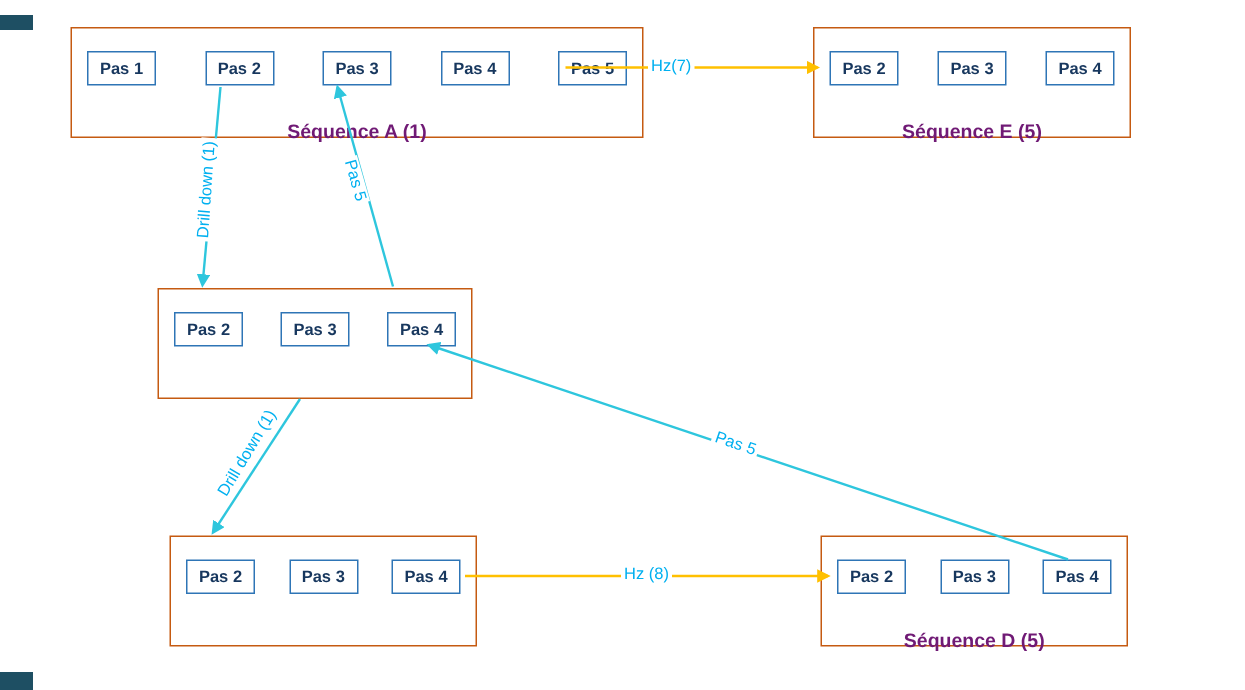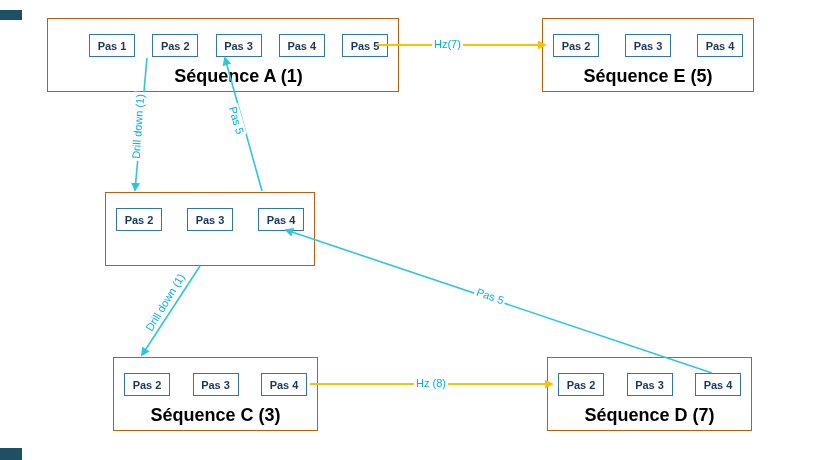--- a/index.html
+++ b/index.html
@@ -9,23 +9,23 @@
     background: #ffffff; overflow: hidden;
     font-family: "Liberation Sans", sans-serif;
   }
   .seq { position: absolute; border: 1.6px solid #C55A11; background: transparent; }
   .steps { display: flex; justify-content: space-between; padding: 15px 10px 0 10px; }
   .step {
     width: 46px; height: 23px; border: 1.6px solid #2E75B6; background: #ffffff;
     display: flex; align-items: center; justify-content: center;
     font-size: 11px; font-weight: 700; color: #17375E;
   }
-  .seq-label { margin-top: 9px; text-align: center; font-size: 18px; font-weight: 700; color: #000000; }
+  .seq-label { margin-top: 23px; text-align: center; font-size: 13px; font-weight: 700; color: #701a75; }
 
-  #seq-a { left: 47px;  top: 18px;  width: 352px; height: 74px; padding-left: 31px; }
+  #seq-a { left: 47px;  top: 18px;  width: 382px; height: 74px; }
   #seq-e { left: 542px; top: 18px;  width: 212px; height: 74px; }
   #seq-b { left: 105px; top: 192px; width: 210px; height: 74px; }
   #seq-c { left: 113px; top: 357px; width: 205px; height: 74px; }
   #seq-d { left: 547px; top: 357px; width: 205px; height: 74px; }
 
   .wires { position: absolute; left: 0; top: 0; pointer-events: none; z-index: 5; }
   .wire-y { stroke: #FFC000; stroke-width: 1.8; }
   .wire-c { stroke: #2EC6DD; stroke-width: 1.6; }
 
   .edge-label {
@@ -75,30 +75,29 @@
       <div class="step">Pas 4</div>
     </div>
   </div>
 
   <div class="seq" id="seq-c">
     <div class="steps">
       <div class="step">Pas 2</div>
       <div class="step">Pas 3</div>
       <div class="step">Pas 4</div>
     </div>
-    <div class="seq-label">Séquence C (3)</div>
   </div>
 
   <div class="seq" id="seq-d">
     <div class="steps">
       <div class="step">Pas 2</div>
       <div class="step">Pas 3</div>
       <div class="step">Pas 4</div>
     </div>
-    <div class="seq-label">Séquence D (7)</div>
+    <div class="seq-label">Séquence D (5)</div>
   </div>
 
   <svg class="wires" width="830" height="460" viewBox="0 0 830 460">
     <defs>
       <marker id="arrY" viewBox="0 0 10 10" refX="8" refY="5" markerWidth="9" markerHeight="9" markerUnits="userSpaceOnUse" orient="auto-start-reverse">
         <path d="M0,0 L10,5 L0,10 Z" fill="#FFC000"></path>
       </marker>
       <marker id="arrC" viewBox="0 0 10 10" refX="8" refY="5" markerWidth="9" markerHeight="9" markerUnits="userSpaceOnUse" orient="auto-start-reverse">
         <path d="M0,0 L10,5 L0,10 Z" fill="#2EC6DD"></path>
       </marker>

